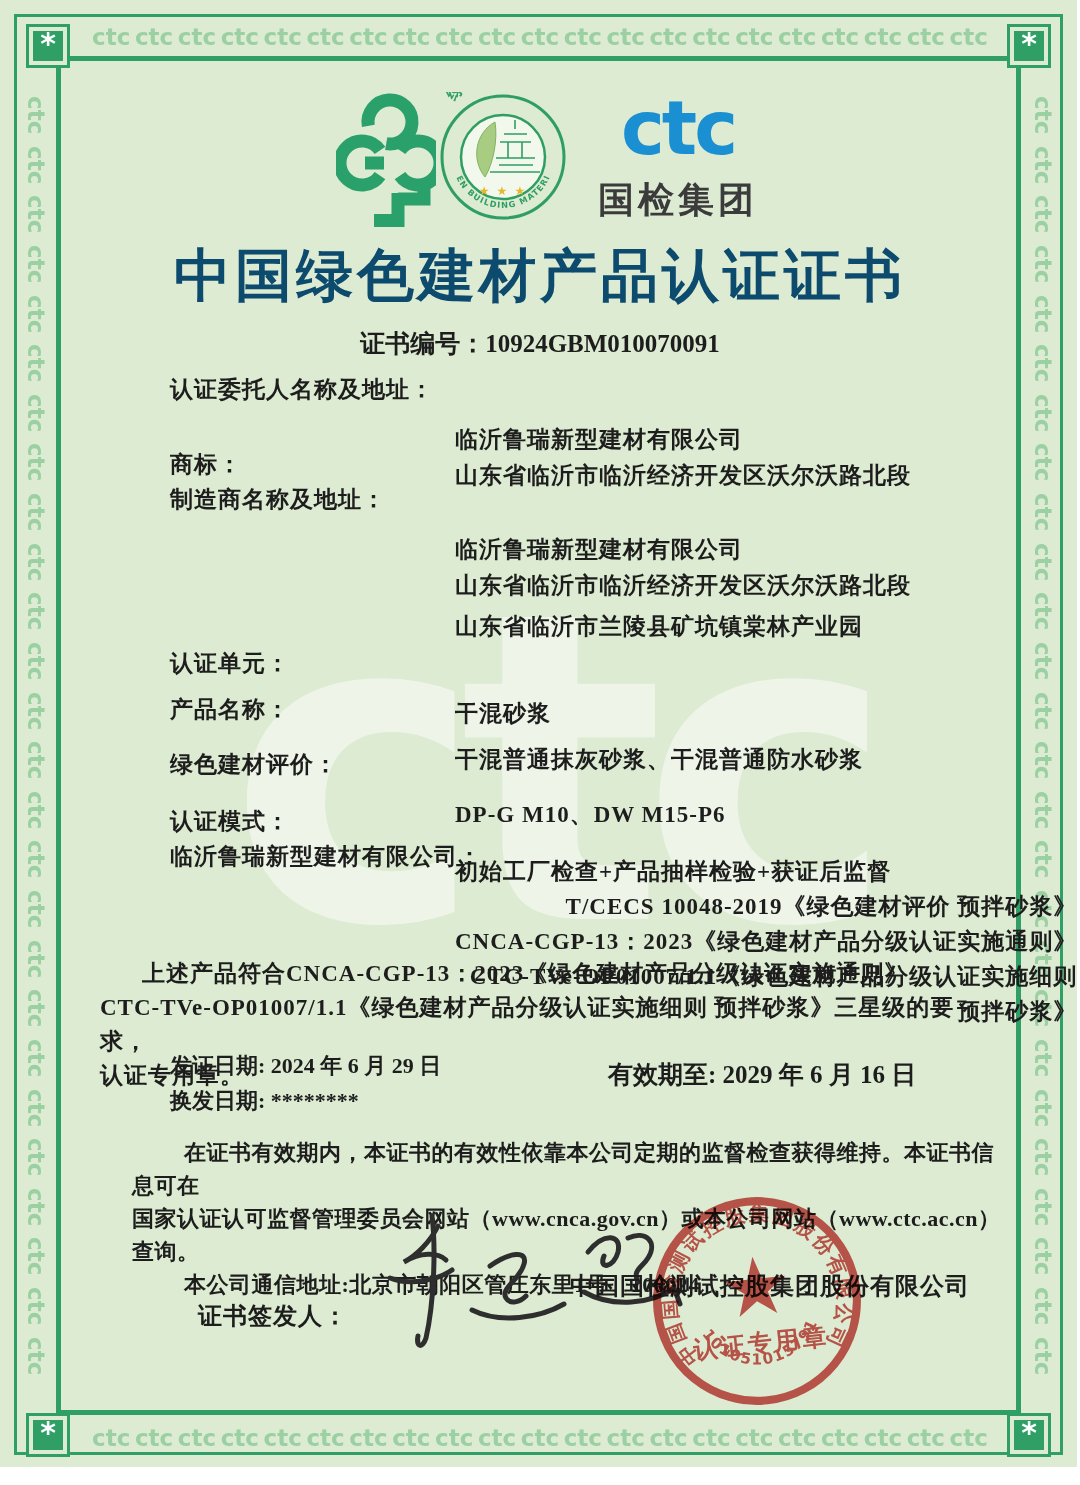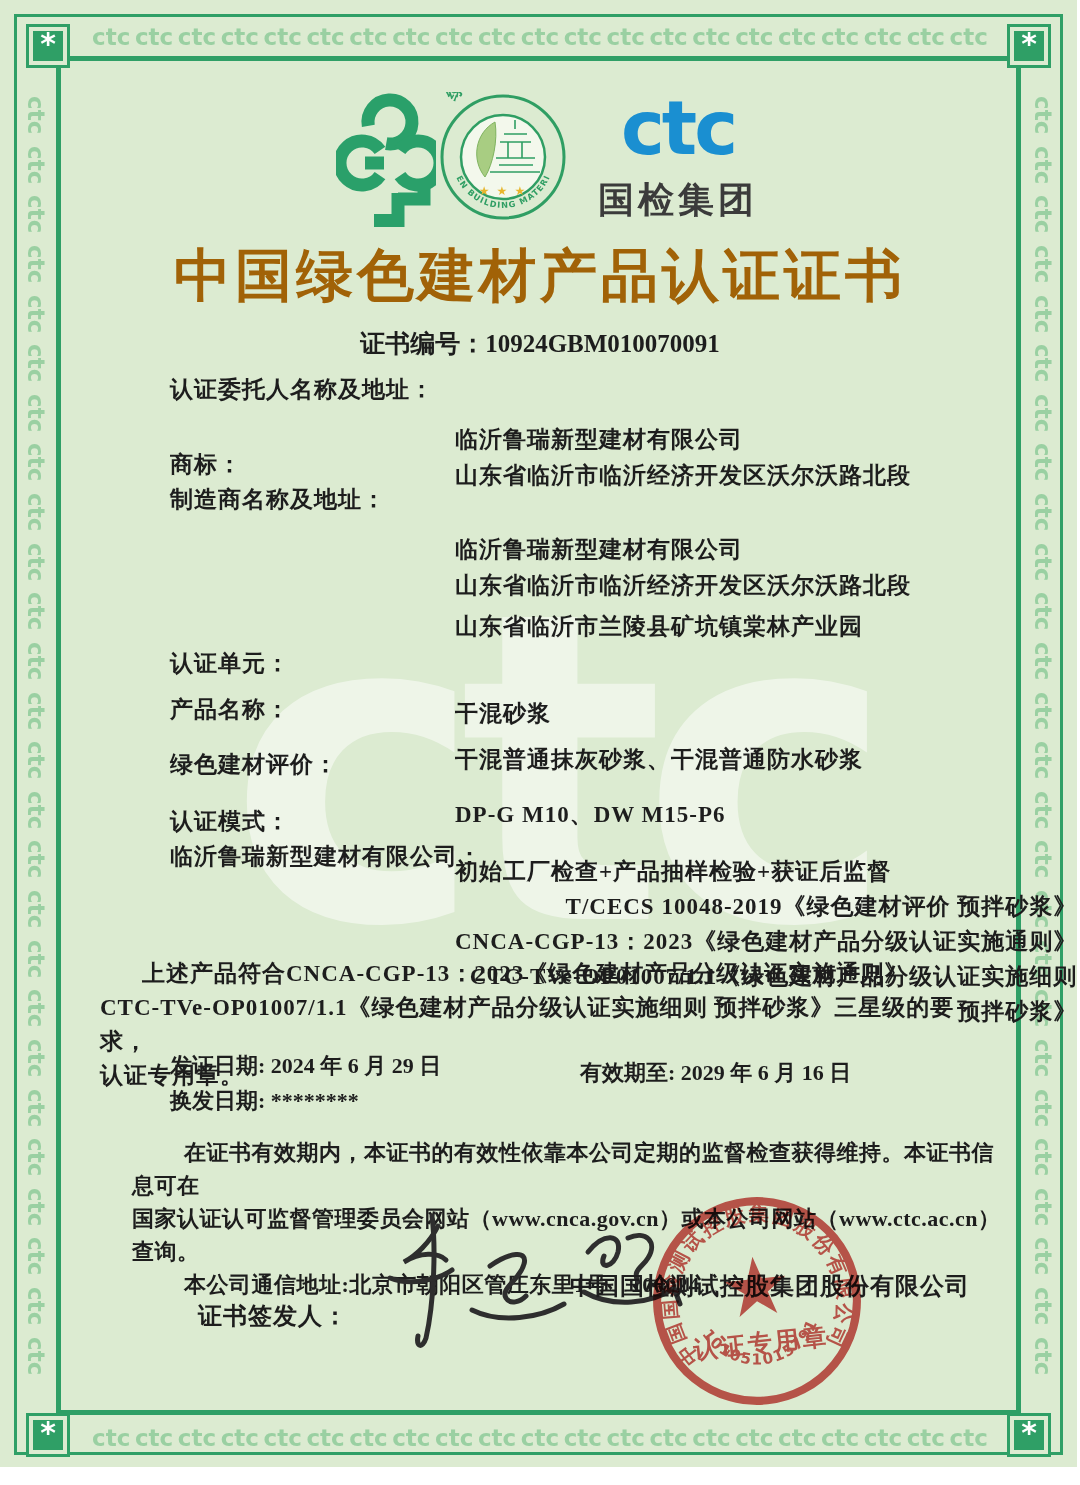--- a/index.html
+++ b/index.html
@@ -31,34 +31,34 @@
 
   
   .gp-logo{position:absolute;left:336px;top:88px;}
   .badge{position:absolute;left:438px;top:92px;}
   .ctc-logo{position:absolute;left:593px;top:92px;width:170px;text-align:center;}
   .ctc-word{font-family:"DejaVu Sans",sans-serif;font-weight:900;font-size:74px;line-height:72px;color:#1a8fd1;letter-spacing:-3px;}
   .ctc-sub{font-weight:bold;font-size:36px;letter-spacing:4px;color:#3b3b3b;margin-top:12px;}
 
   
   .title{position:absolute;left:0;right:0;top:238px;text-align:center;font-size:57px;font-weight:bold;
-         color:#a16207;letter-spacing:4px;}
+         color:#0c4a6e;letter-spacing:4px;}
   .certno{position:absolute;left:0;right:0;top:327px;text-align:center;font-size:25px;font-weight:bold;}
 
   
   .lbl{position:absolute;left:170px;font-size:23px;font-weight:bold;white-space:nowrap;letter-spacing:1px;}
   .val{position:absolute;left:455px;font-size:23px;font-weight:bold;white-space:nowrap;letter-spacing:1px;line-height:36px;margin-top:48px;}
   .val div{height:36px;}
   .val-std div{height:35px;text-align:right;}
 
   
   .statement{position:absolute;left:100px;top:957px;width:890px;font-size:23px;font-weight:bold;line-height:34px;letter-spacing:1px;}
   .statement .ind{text-indent:42px;}
   .d-issue{position:absolute;left:170px;top:1051px;font-size:22px;font-weight:bold;}
-  .d-valid{position:absolute;left:580px;top:1058px;font-size:22px;font-weight:bold;}
+  .d-valid{position:absolute;left:608px;top:1058px;font-size:25px;font-weight:bold;}
   .d-reissue{position:absolute;left:170px;top:1086px;font-size:22px;font-weight:bold;}
   .footer{position:absolute;left:104px;top:1136px;width:880px;font-size:22px;font-weight:bold;line-height:33px;letter-spacing:0.5px;margin-left:28px;}
   .footer .ind{text-indent:52px;}
   .signer{position:absolute;left:198px;top:1276px;font-size:24px;font-weight:bold;letter-spacing:1px;margin-top:24px;}
   .company{position:absolute;left:570px;top:1270px;font-size:24px;font-weight:bold;letter-spacing:1px;white-space:nowrap;}
   .signature{position:absolute;left:360px;top:1208px;}
 
   
   .seal{position:absolute;left:646px;top:1190px;z-index:3;mix-blend-mode:multiply;opacity:0.93;transform:rotate(-6deg);}
 </style>

